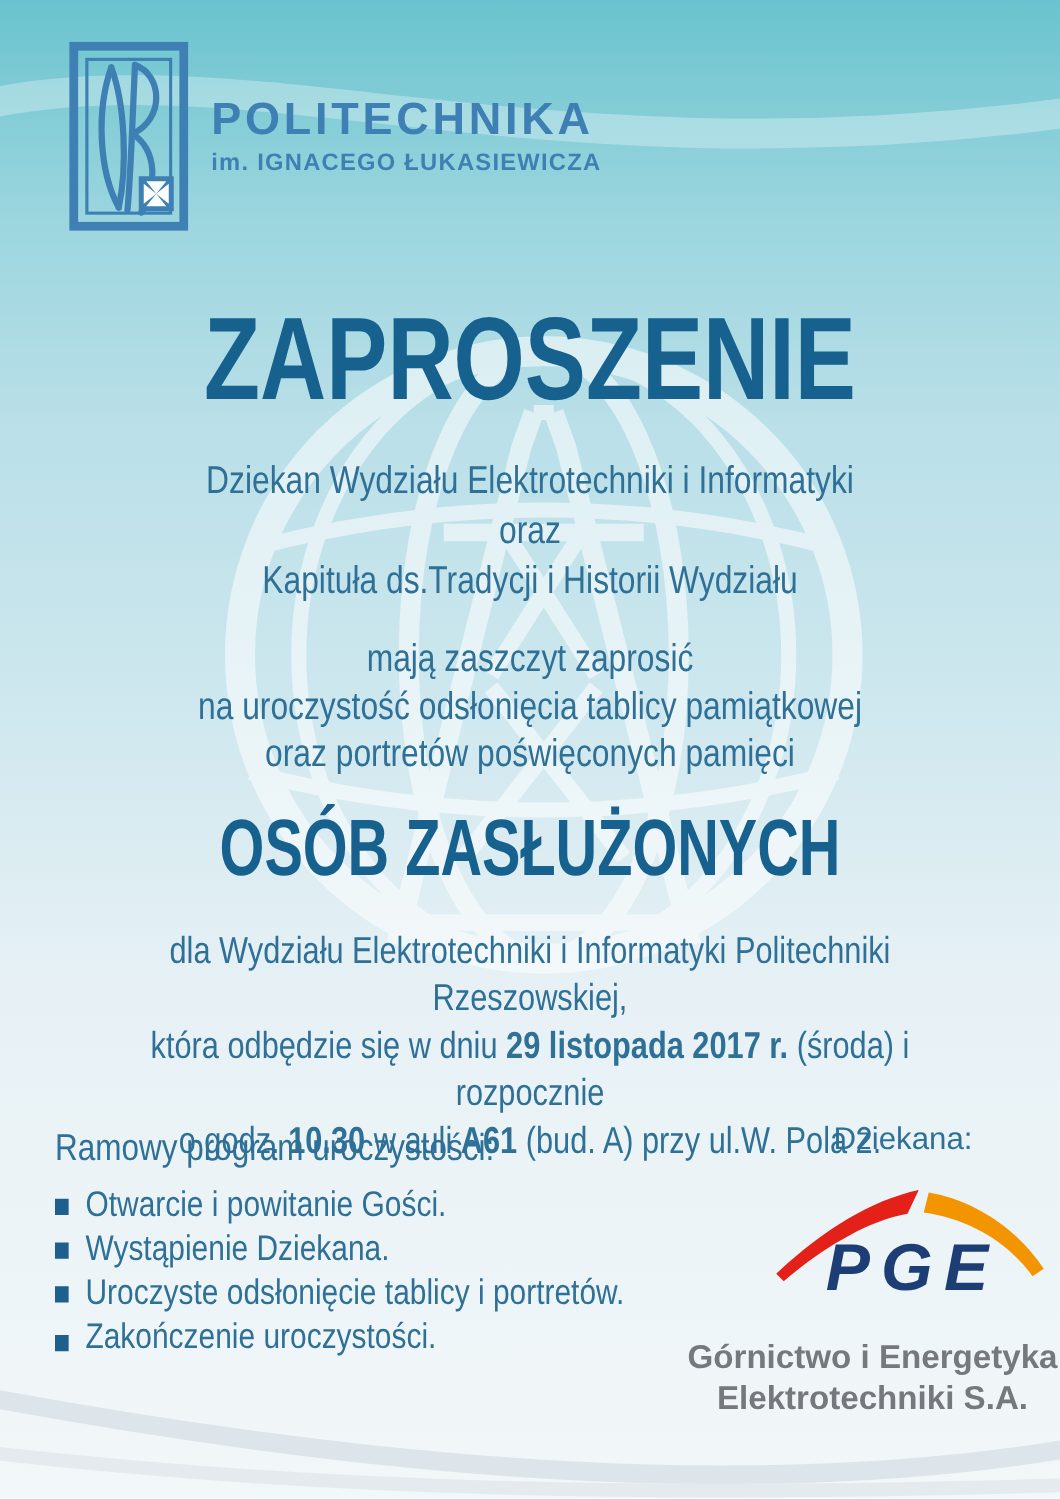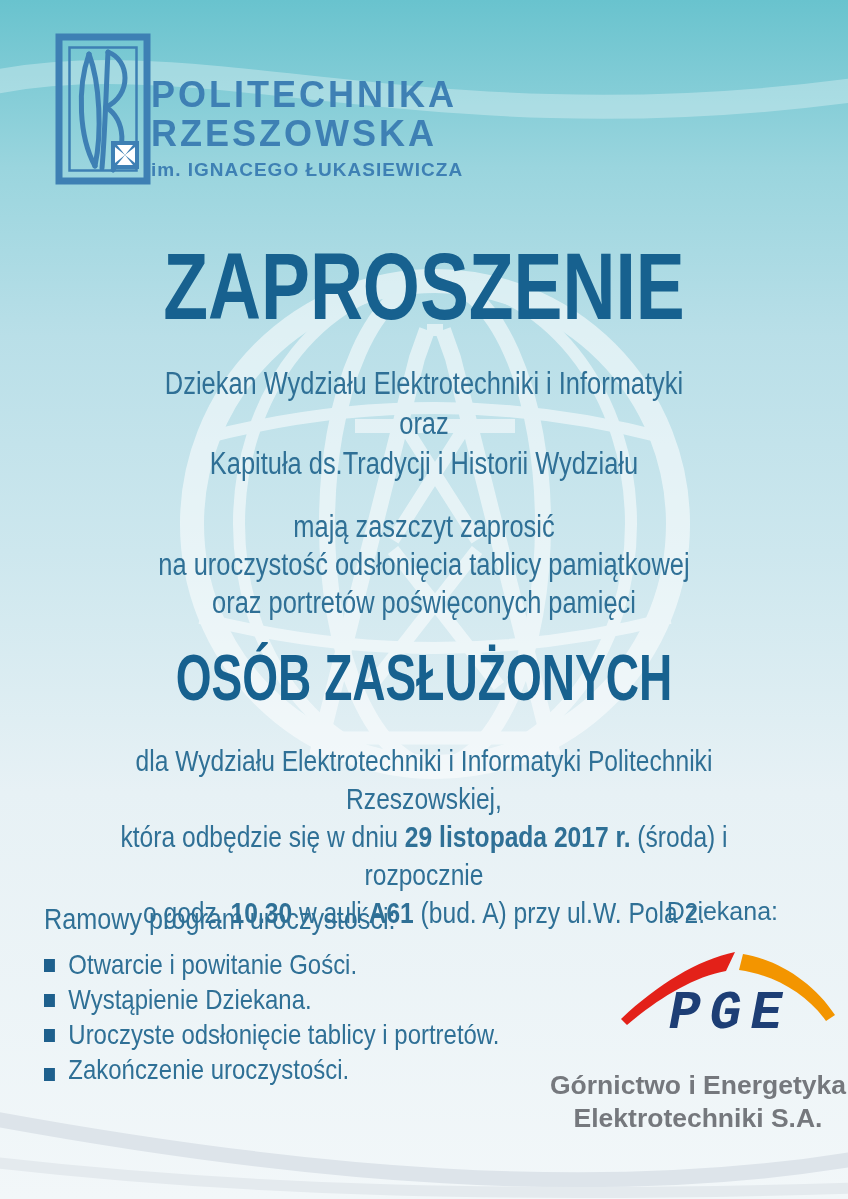--- a/index.html
+++ b/index.html
@@ -33,21 +33,21 @@
       var(--color-bg_bottom) 100%);
   }
   .decor{position:absolute;pointer-events:none;}
   .top-wave{left:0;top:0;}
   .watermark{left:165px;top:258px;opacity:.55;}
   .bottom-wave{left:0;top:1090px;}
 
   
   .header{position:absolute;left:55px;top:33px;display:flex;}
   .prz-logo{width:96px;height:152px;}
-  .uni-name{padding-top:42px;color:var(--color-logo_blue);}
+  .uni-name{margin-left:18px;padding-top:42px;color:var(--color-logo_blue);}
   .uni-line1,.uni-line2{
     font-size:36px;font-weight:700;letter-spacing:3px;line-height:39px;
   }
   .uni-line3{font-size:19px;font-weight:700;letter-spacing:1px;margin-top:6px;}
 
   
   .center{position:absolute;left:0;width:848px;text-align:center;color:var(--color-body_blue);}
   .main-title{
     top:240px;font-size:94px;font-weight:700;line-height:1;
     color:var(--color-title_blue);
@@ -80,21 +80,21 @@
 
   
   .sponsor-label{
     position:absolute;right:70px;top:897px;
     font-size:25px;color:var(--color-body_blue);
   }
   .pge-swoosh{position:absolute;left:617px;top:945px;}
   .pge-letters{
     position:absolute;left:645px;top:988px;width:170px;text-align:center;
     font-size:53px;font-weight:700;font-style:italic;
-    letter-spacing:9px;color:var(--color-pge_navy);line-height:1;font-family:Liberation Mono, monospace;
+    letter-spacing:9px;color:var(--color-pge_navy);line-height:1;
   }
   .sponsor-name{
     position:absolute;right:2px;top:1069px;text-align:center;
     font-size:26.5px;font-weight:700;line-height:33px;
     color:var(--color-sponsor_gray);
   }
 </style>
 </head>
 <body>
 
@@ -141,21 +141,20 @@
       <rect x="56" y="108" width="28" height="28" fill="var(--color-logo_blue)"></rect>
       <g fill="#ffffff">
         <path d="M 70 122 L 62 112 L 78 112 Z"></path>
         <path d="M 70 122 L 62 132 L 78 132 Z"></path>
         <path d="M 70 122 L 60 114 L 60 130 Z"></path>
         <path d="M 70 122 L 80 114 L 80 130 Z"></path>
       </g>
     </svg>
     <div class="uni-name">
       <div class="uni-line1">POLITECHNIKA</div>
-      <div class="uni-line2">RZESZOWSKA</div>
       <div class="uni-line3">im. IGNACEGO ŁUKASIEWICZA</div>
     </div>
   </div>
 
   <div class="center main-title">ZAPROSZENIE</div>
 
   <div class="center hosts">
     <div>Dziekan Wydziału Elektrotechniki i Informatyki</div>
     <div>oraz</div>
     <div>Kapituła ds.Tradycji i Historii Wydziału</div>

